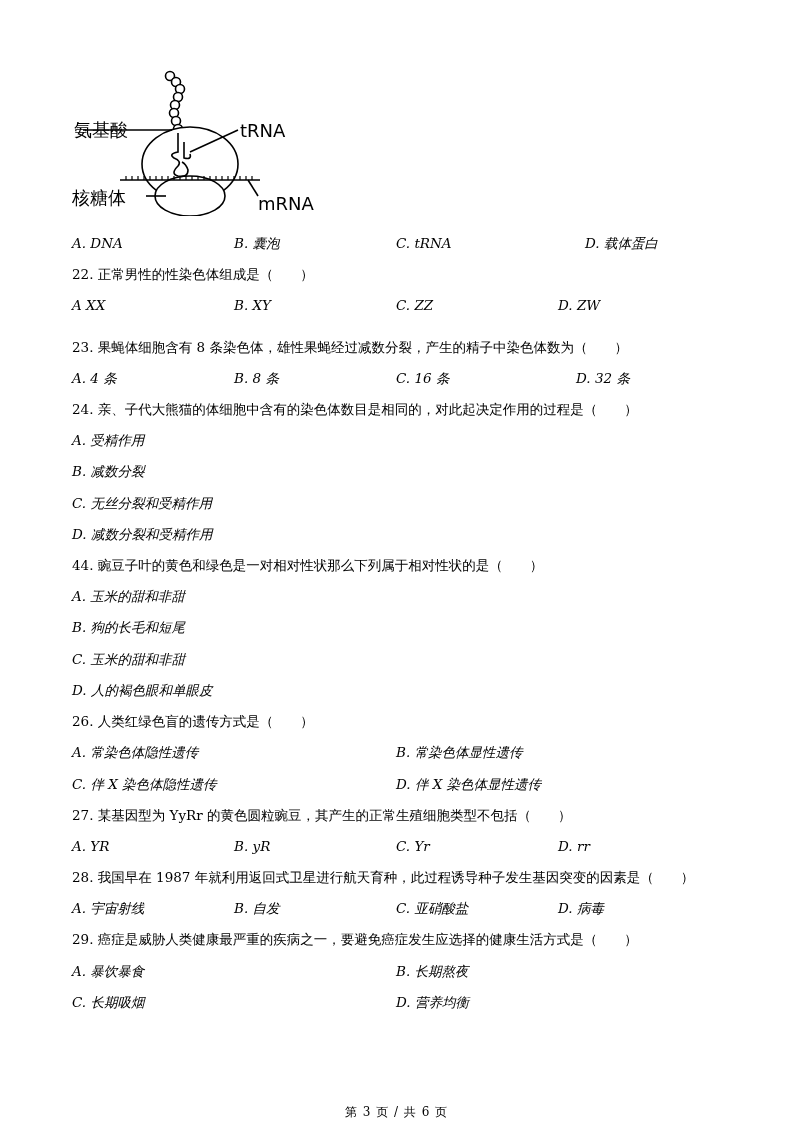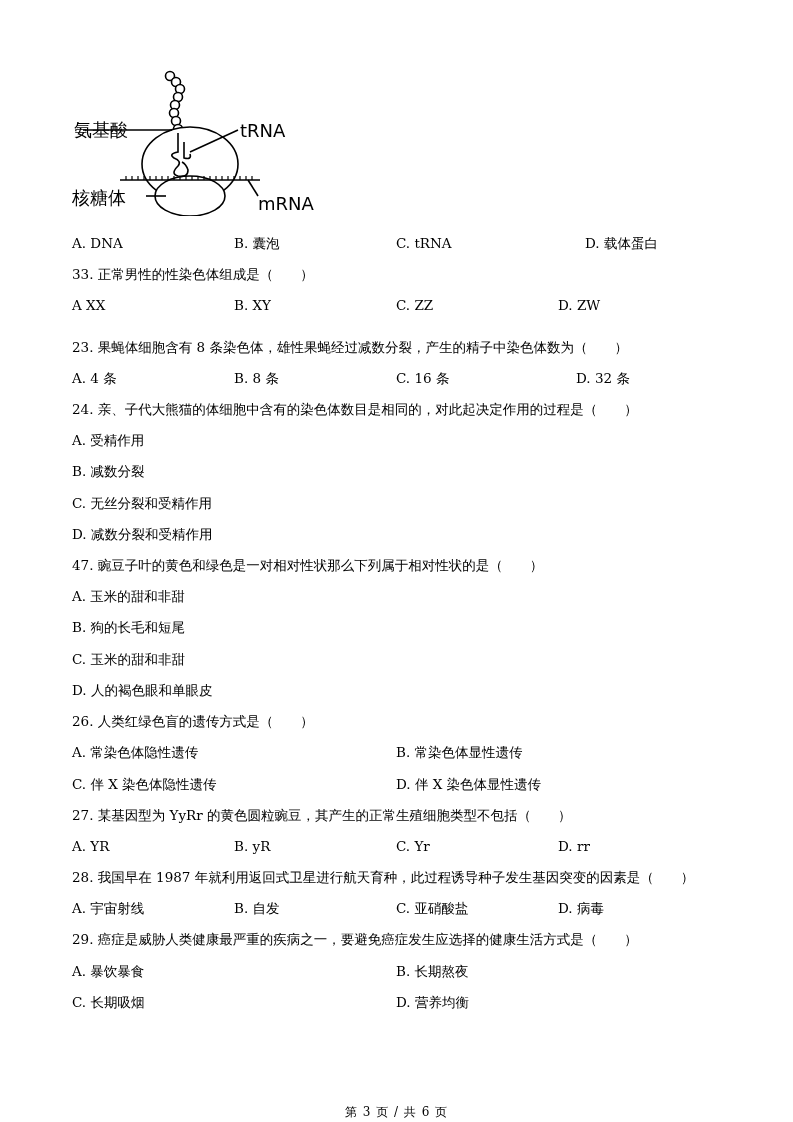--- a/index.html
+++ b/index.html
@@ -2,21 +2,21 @@
 <html><head>
 <meta charset="utf-8">
 <style>
   html, body { margin: 0; padding: 0; background: #ffffff; }
   body {
     width: 793px; height: 1122px; position: relative; overflow: hidden;
     font-family: "DejaVu Serif", "Liberation Serif", serif;
     color: #000; font-size: 13.5px;
   }
   .line { position: absolute; left: 72px; white-space: nowrap; line-height: 18px; }
-  .opt { position: absolute; white-space: nowrap; line-height: 18px; }
+  .opt { position: absolute; white-space: nowrap; line-height: 18px; font-style: italic; }
   .figure { position: absolute; left: 68px; top: 66px; width: 250px; height: 150px; }
   .fig-label { position: absolute; font-family: "DejaVu Sans", sans-serif; font-size: 18px; white-space: nowrap; }
   .footer { position: absolute; top: 1104px; left: 0; width: 793px; text-align: center; font-size: 12px; letter-spacing: 1px; }
 </style>
 </head>
 <body>
 
 <div class="figure">
   <svg width="250" height="150" viewBox="0 0 250 150">
     <g fill="#fff" stroke="#000" stroke-width="1.6">
@@ -72,21 +72,21 @@
 </div>
 
 <div>
   <span class="opt" style="left:72px; top:234px;">A. DNA</span>
   <span class="opt" style="left:234px; top:234px;">B.  囊泡</span>
   <span class="opt" style="left:396px; top:234px;">C. tRNA</span>
   <span class="opt" style="left:558px; top:234px;margin-left:27px;">D.  载体蛋白</span>
 </div>
 
 <div>
-  <span class="line" style="top:265px;">33. 正常男性的性染色体组成是（　　）</span>
+  <span class="line" style="top:265px;">22. 正常男性的性染色体组成是（　　）</span>
   <span class="opt" style="left:72px; top:296px;">A  XX</span>
   <span class="opt" style="left:234px; top:296px;">B. XY</span>
   <span class="opt" style="left:396px; top:296px;">C. ZZ</span>
   <span class="opt" style="left:558px; top:296px;">D. ZW</span>
 </div>
 
 <div>
   <span class="line" style="top:338px;">23. 果蝇体细胞含有 8 条染色体，雄性果蝇经过减数分裂，产生的精子中染色体数为（　　）</span>
   <span class="opt" style="left:72px; top:369px;">A. 4 条</span>
   <span class="opt" style="left:234px; top:369px;">B. 8 条</span>
@@ -96,21 +96,21 @@
 
 <div>
   <span class="line" style="top:400px;">24. 亲、子代大熊猫的体细胞中含有的染色体数目是相同的，对此起决定作用的过程是（　　）</span>
   <span class="opt" style="left:72px; top:431px;">A.  受精作用</span>
   <span class="opt" style="left:72px; top:462px;">B.  减数分裂</span>
   <span class="opt" style="left:72px; top:494px;">C.  无丝分裂和受精作用</span>
   <span class="opt" style="left:72px; top:525px;">D.  减数分裂和受精作用</span>
 </div>
 
 <div>
-  <span class="line" style="top:556px;">47. 豌豆子叶的黄色和绿色是一对相对性状那么下列属于相对性状的是（　　）</span>
+  <span class="line" style="top:556px;">44. 豌豆子叶的黄色和绿色是一对相对性状那么下列属于相对性状的是（　　）</span>
   <span class="opt" style="left:72px; top:587px;text-align:right;">A.  玉米的甜和非甜</span>
   <span class="opt" style="left:72px; top:618px;">B.  狗的长毛和短尾</span>
   <span class="opt" style="left:72px; top:650px;">C.  玉米的甜和非甜</span>
   <span class="opt" style="left:72px; top:681px;">D.  人的褐色眼和单眼皮</span>
 </div>
 
 <div>
   <span class="line" style="top:712px;">26. 人类红绿色盲的遗传方式是（　　）</span>
   <span class="opt" style="left:72px; top:743px;">A.  常染色体隐性遗传</span>
   <span class="opt" style="left:396px; top:743px;">B.  常染色体显性遗传</span>

